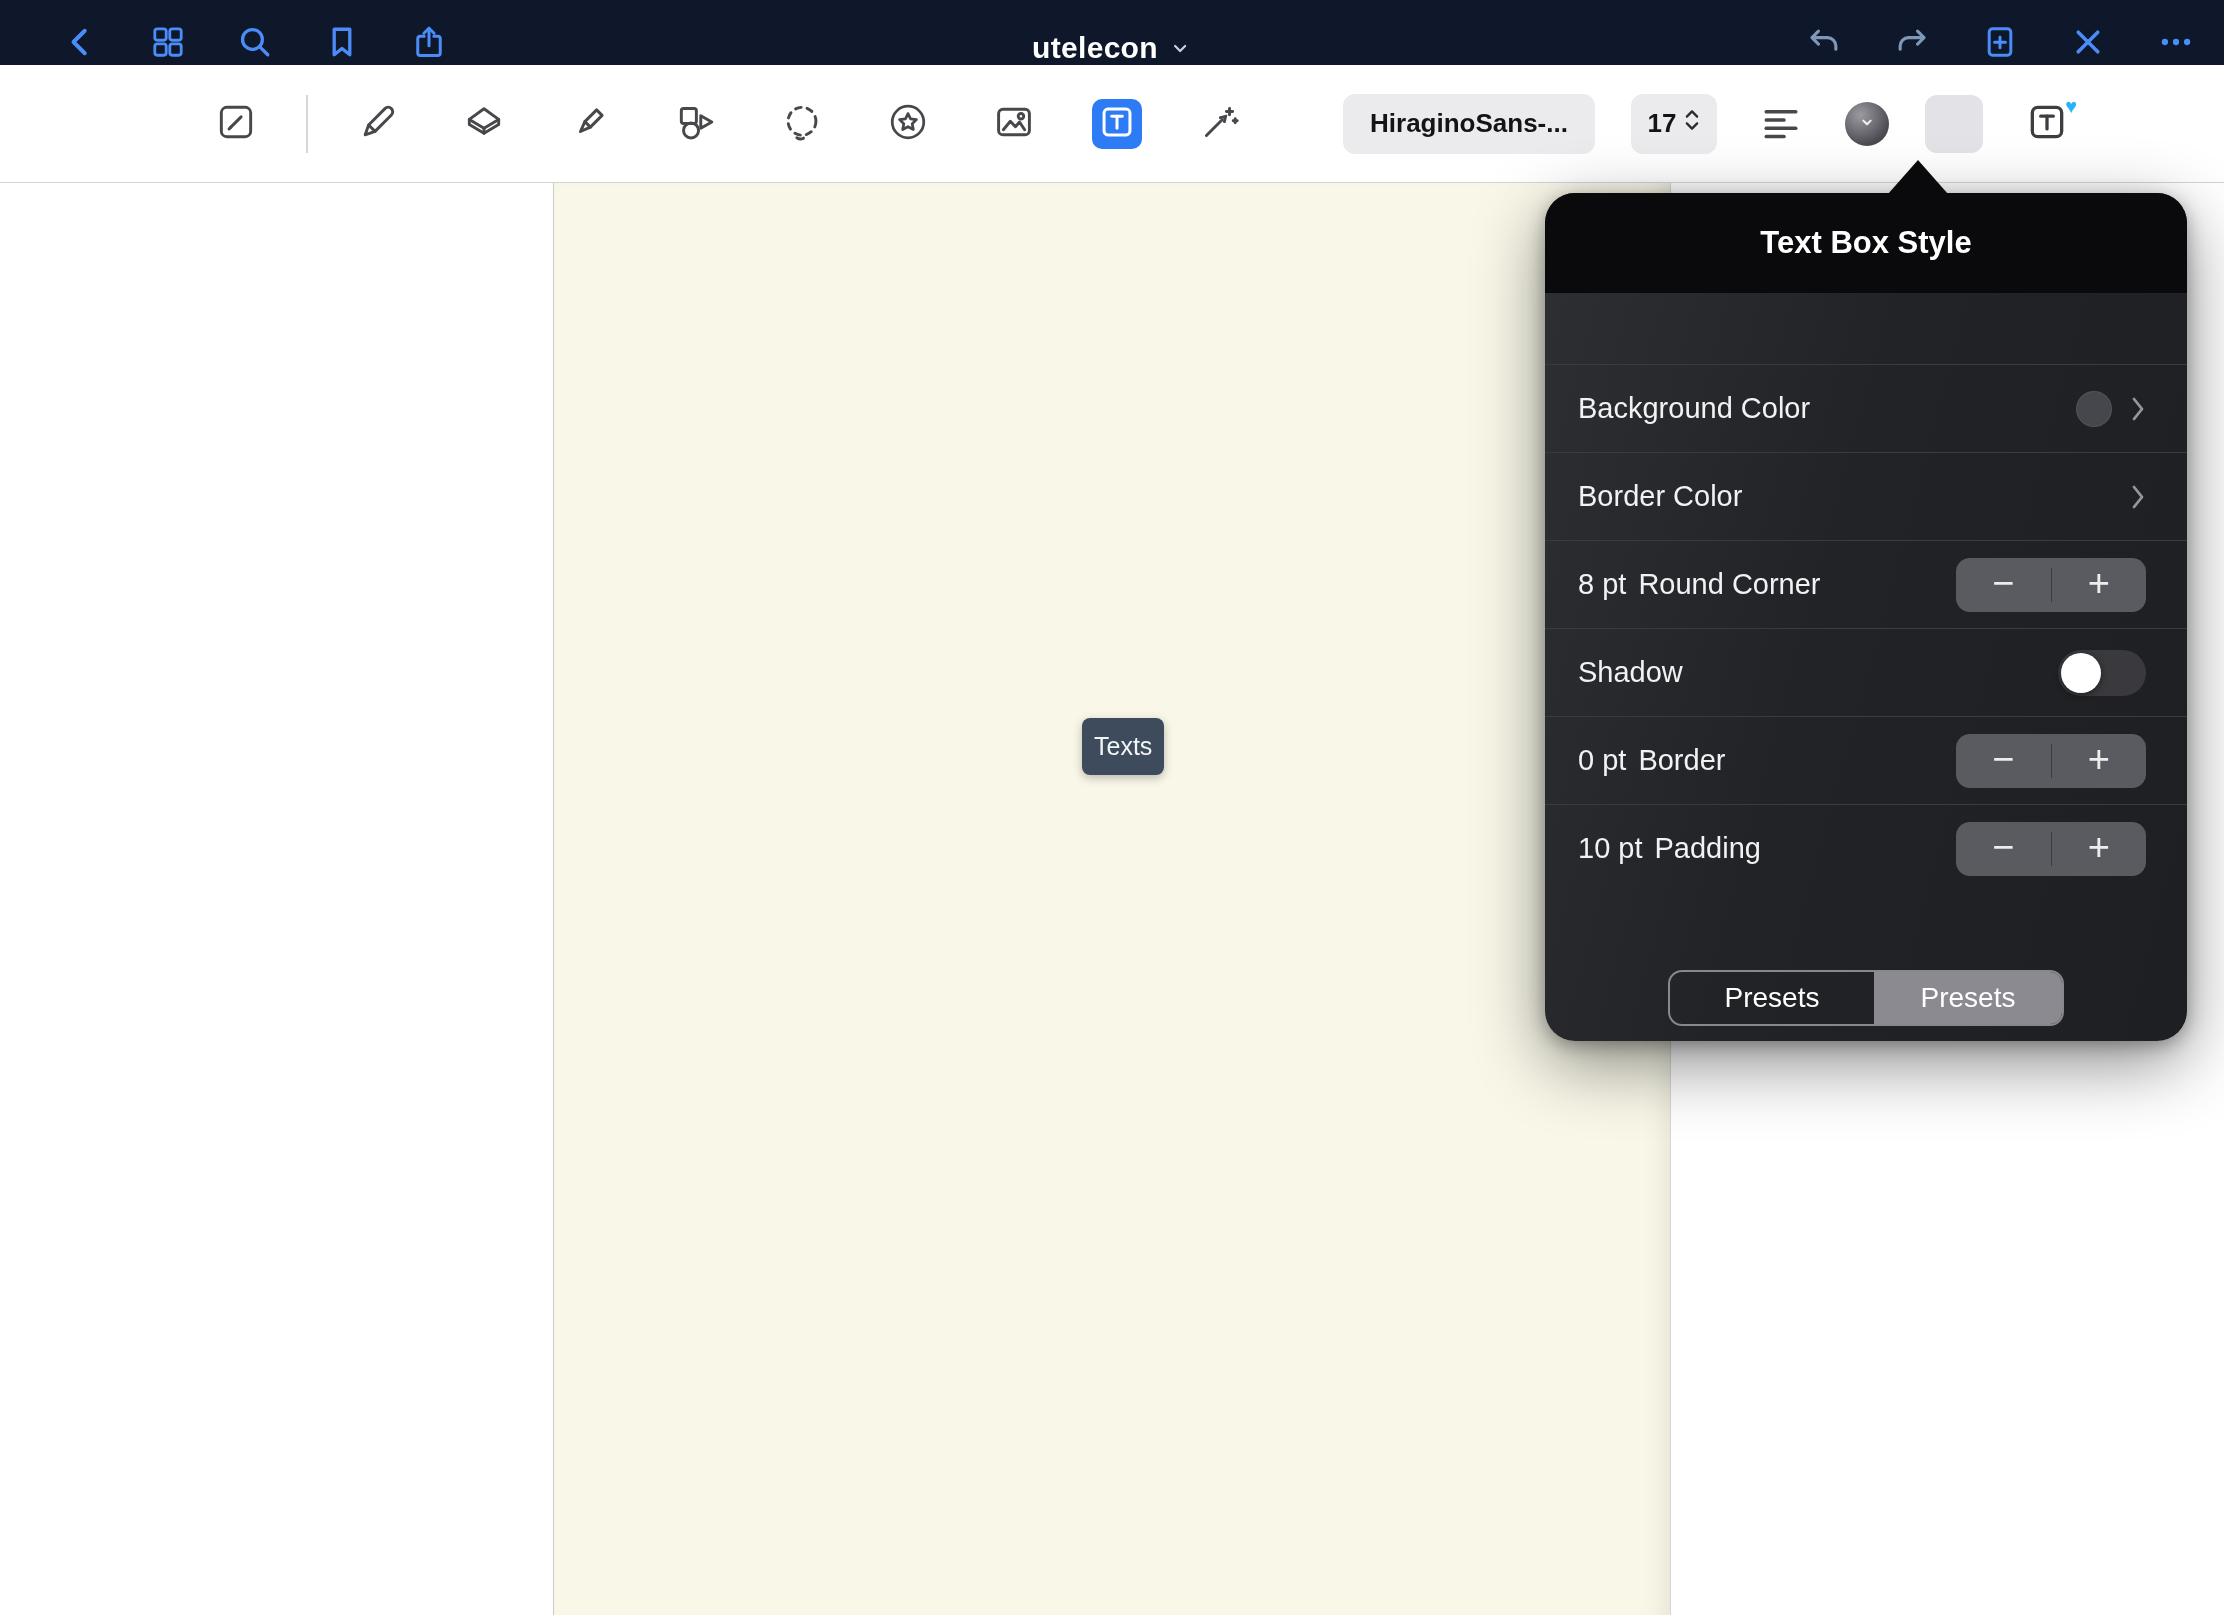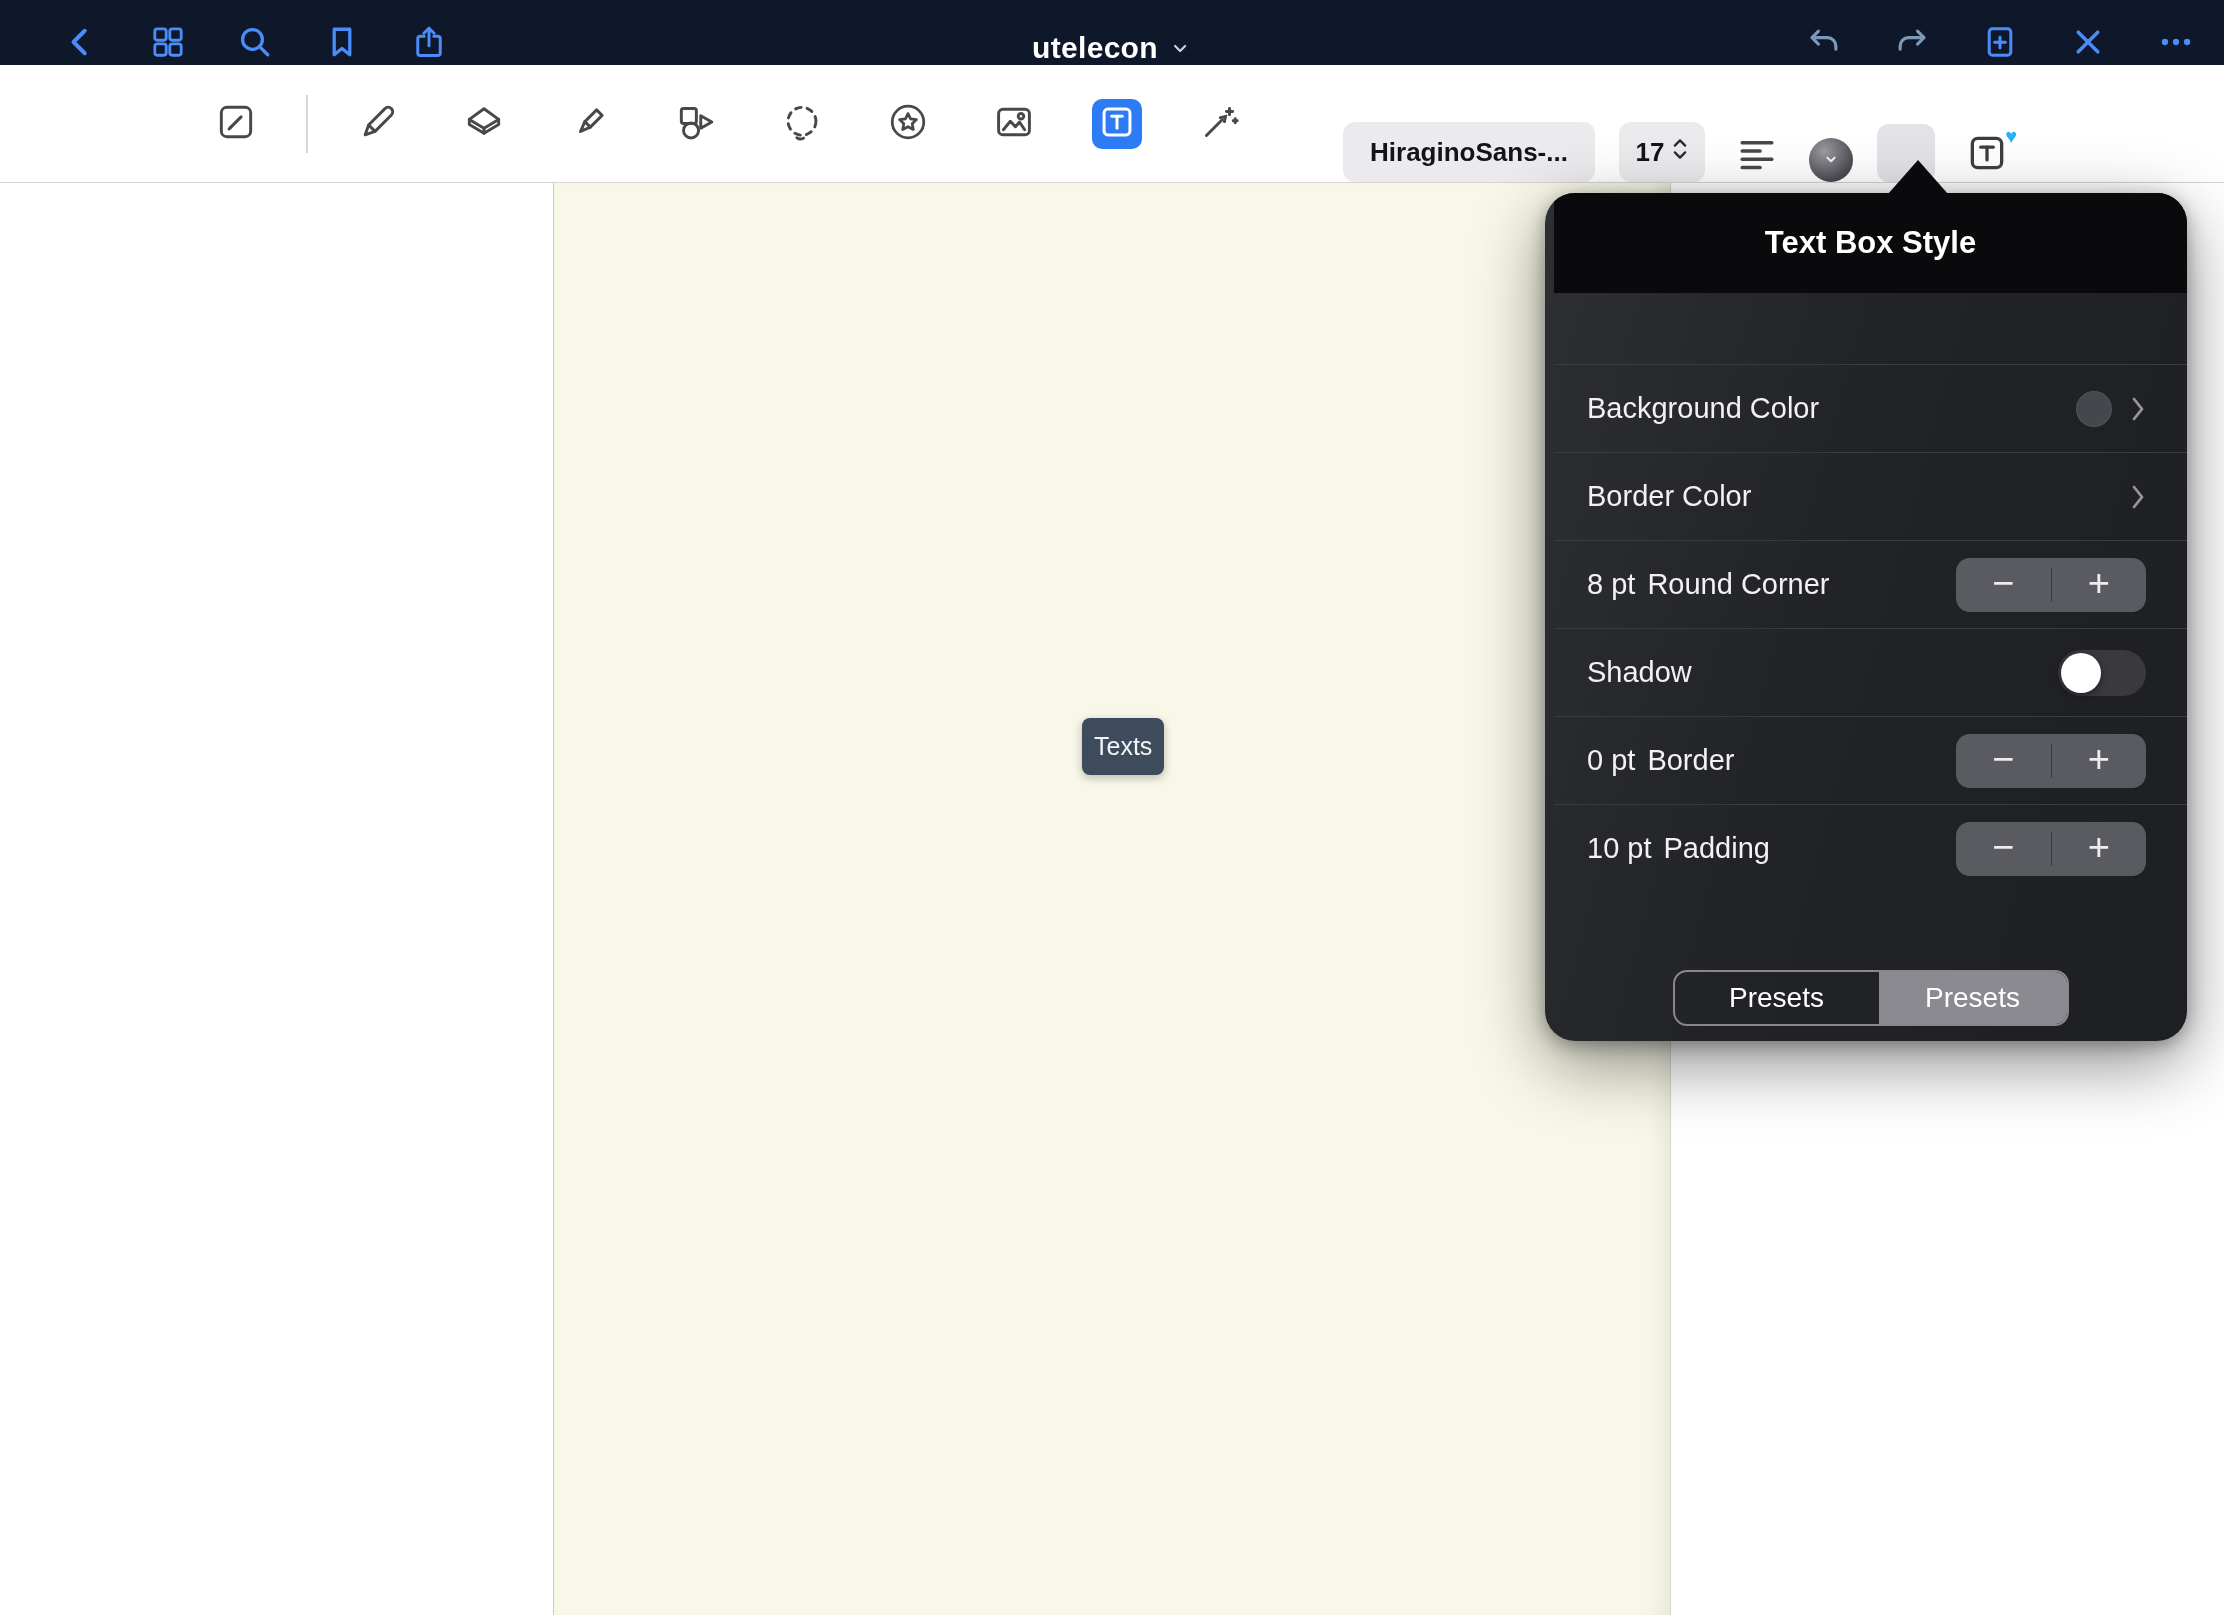--- a/index.html
+++ b/index.html
@@ -42,21 +42,21 @@
   }
   .tool-btn svg { width: 44px; height: 44px; }
   .tool-btn.selected {
     width: 50px; height: 50px; background: #2e7bf6; border-radius: 10px; color: #ffffff;
   }
   .tool-btn.selected svg { width: 42px; height: 42px; }
   .tool-sep { width: 2px; height: 58px; background: #d6d6da; margin: 0 -8px; flex: none; }
 
   .tools-right {
     position: absolute; left: 1343px; top: 0; height: 117px;
-    display: flex; align-items: flex-end; gap: 24px;
+    display: flex; align-items: center; gap: 36px;
   }
   .pill {
     height: 60px; background: #ebebee; border: none; border-radius: 12px;
     display: flex; align-items: center; justify-content: center;
     color: #141417; font-weight: 700; font-size: 26px;
   }
   .font-pill { width: 252px; }
   .size-pill { width: 86px; gap: 8px; }
   .size-pill svg { width: 16px; height: 30px; color: #2a2a2e; }
   .color-circle-btn {
@@ -97,21 +97,20 @@
     position: absolute; left: 1888px; top: 160px; width: 0; height: 0; z-index: 31;
     border-left: 30px solid transparent; border-right: 30px solid transparent;
     border-bottom: 34px solid #0a0a0c;
   }
   .popover {
     position: absolute; left: 1545px; top: 193px; width: 642px; height: 848px;
     background: linear-gradient(105deg, #2e2f33 0%, #222327 45%, #1e1f23 100%);
     border-radius: 30px; z-index: 30;
     box-shadow: 0 22px 70px rgba(0,0,0,0.45), 0 4px 18px rgba(0,0,0,0.30);
     overflow: hidden;
-    padding-left: 9px;
   }
   .pop-header {
     height: 100px; background: #0a0a0c; display: flex; align-items: center; justify-content: center;
   }
   .pop-title { color: #ffffff; font-size: 31px; font-weight: 700; }
   .pop-band { height: 71px; }
   .pop-row {
     height: 88px; display: flex; align-items: center;
     padding: 0 41px 0 33px; border-top: 1px solid #3a3b3f;
   }

